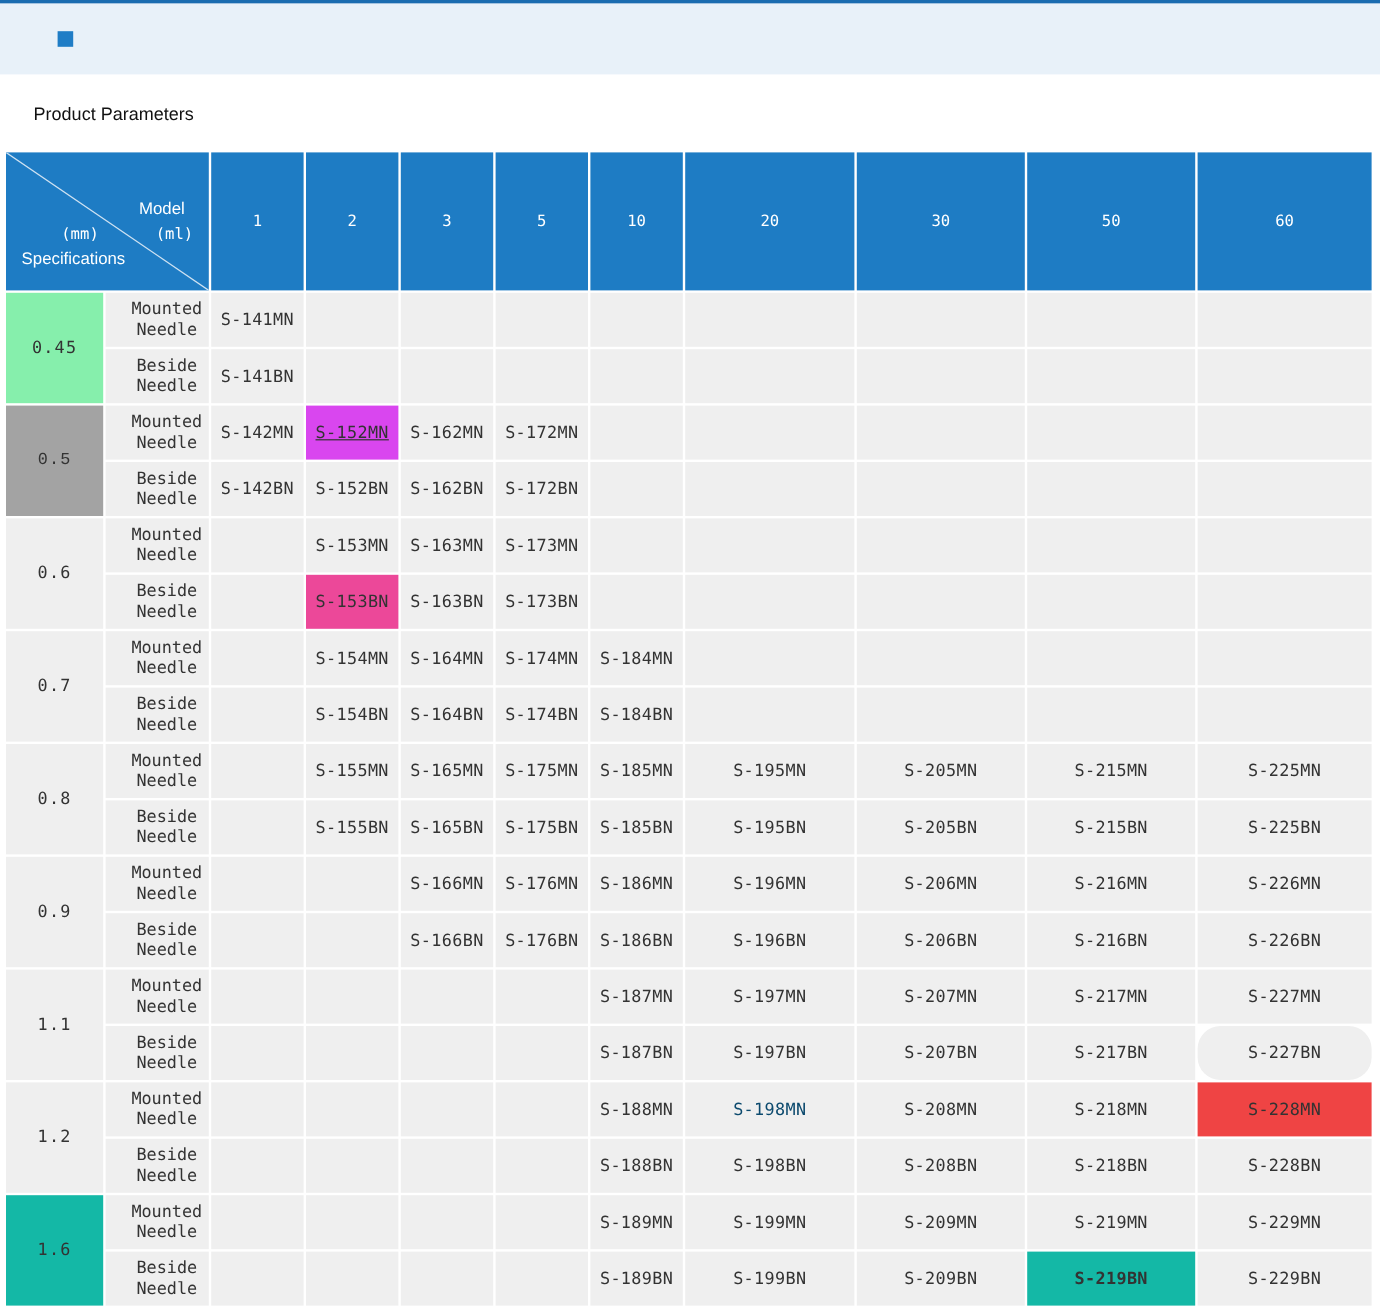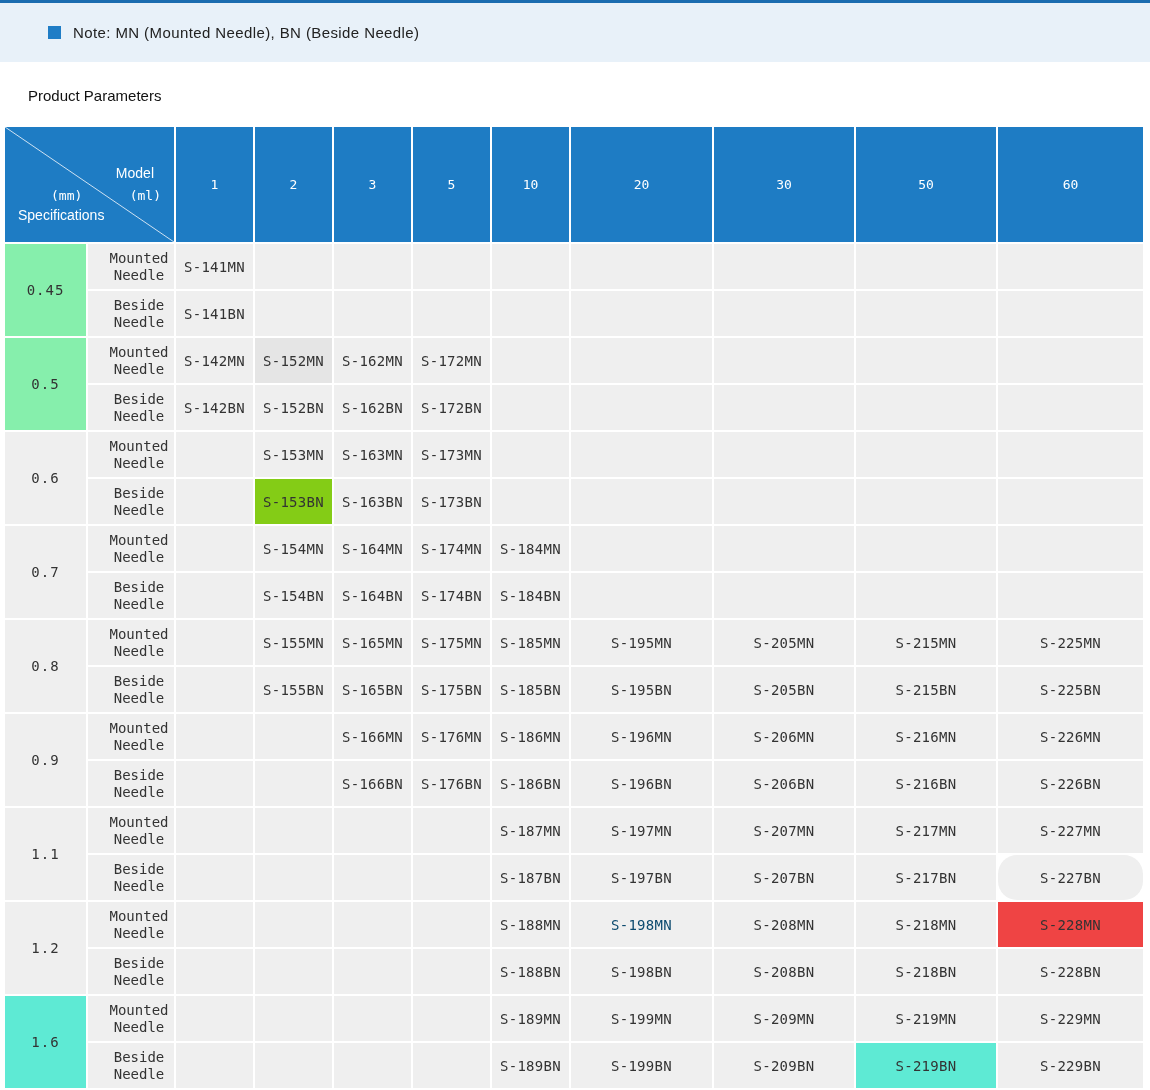--- a/index.html
+++ b/index.html
@@ -44,21 +44,20 @@
   .corner-mm{position:absolute;left:46px;top:61px;font-size:13px;}
   .corner-spec{position:absolute;left:13px;top:80px;font-size:14px;font-family:"Liberation Sans",sans-serif;}
 </style>
 </head>
 <body>
 
 <div class="top-line" style="background: rgb(27, 108, 176);"></div>
 
 <div class="note-bar" style="background: rgb(232, 241, 249);">
   <span class="note-icon" style="background: rgb(31, 125, 198);"></span>
-  <span class="note-text">Note: MN (Mounted Needle), BN (Beside Needle)</span>
 </div>
 
 <div class="page-title">Product Parameters</div>
 
 <table class="params">
   <colgroup>
       <col style="width: 81px;">
       <col style="width: 86px;">
       <col style="width: 77px;">
       <col style="width: 77px;">
@@ -112,24 +111,24 @@
         <td class="model-cell" style="background: rgb(239, 239, 239);"></td>
         <td class="model-cell" style="background: rgb(239, 239, 239);"></td>
         <td class="model-cell" style="background: rgb(239, 239, 239);"></td>
         <td class="model-cell" style="background: rgb(239, 239, 239);"></td>
         <td class="model-cell" style="background: rgb(239, 239, 239);"></td>
         <td class="model-cell" style="background: rgb(239, 239, 239);"></td>
         <td class="model-cell" style="background: rgb(239, 239, 239);"></td>
         <td class="model-cell" style="background: rgb(239, 239, 239);"></td>
       </tr>
       <tr>
-        <td class="spec-cell" rowspan="2" style="background: #86efac;">0.5</td>
+        <td class="spec-cell" rowspan="2" style="background: #a3a3a3; font-family: Liberation Mono, monospace;">0.5</td>
         <td class="type-cell" style="background: rgb(239, 239, 239);">Mounted Needle</td>
         <td class="model-cell" style="background: rgb(239, 239, 239);">S-142MN</td>
-        <td class="model-cell" style="background: #e5e5e5;">S-152MN</td>
+        <td class="model-cell" style="background: #d946ef; text-decoration: underline;">S-152MN</td>
         <td class="model-cell" style="background: rgb(239, 239, 239);">S-162MN</td>
         <td class="model-cell" style="background: rgb(239, 239, 239);">S-172MN</td>
         <td class="model-cell" style="background: rgb(239, 239, 239);"></td>
         <td class="model-cell" style="background: rgb(239, 239, 239);"></td>
         <td class="model-cell" style="background: rgb(239, 239, 239);"></td>
         <td class="model-cell" style="background: rgb(239, 239, 239);"></td>
         <td class="model-cell" style="background: rgb(239, 239, 239);"></td>
       </tr>
       <tr>
         <td class="type-cell" style="background: rgb(239, 239, 239);">Beside Needle</td>
@@ -152,21 +151,21 @@
         <td class="model-cell" style="background: rgb(239, 239, 239);">S-173MN</td>
         <td class="model-cell" style="background: rgb(239, 239, 239);"></td>
         <td class="model-cell" style="background: rgb(239, 239, 239);"></td>
         <td class="model-cell" style="background: rgb(239, 239, 239);"></td>
         <td class="model-cell" style="background: rgb(239, 239, 239);"></td>
         <td class="model-cell" style="background: rgb(239, 239, 239);"></td>
       </tr>
       <tr>
         <td class="type-cell" style="background: rgb(239, 239, 239);">Beside Needle</td>
         <td class="model-cell" style="background: rgb(239, 239, 239);"></td>
-        <td class="model-cell" style="background: #84cc16;">S-153BN</td>
+        <td class="model-cell" style="background: #ec4899;">S-153BN</td>
         <td class="model-cell" style="background: rgb(239, 239, 239);">S-163BN</td>
         <td class="model-cell" style="background: rgb(239, 239, 239);">S-173BN</td>
         <td class="model-cell" style="background: rgb(239, 239, 239);"></td>
         <td class="model-cell" style="background: rgb(239, 239, 239);"></td>
         <td class="model-cell" style="background: rgb(239, 239, 239);"></td>
         <td class="model-cell" style="background: rgb(239, 239, 239);"></td>
         <td class="model-cell" style="background: rgb(239, 239, 239);"></td>
       </tr>
       <tr>
         <td class="spec-cell" rowspan="2" style="background: rgb(239, 239, 239);">0.7</td>
@@ -287,38 +286,38 @@
         <td class="model-cell" style="background: rgb(239, 239, 239);"></td>
         <td class="model-cell" style="background: rgb(239, 239, 239);"></td>
         <td class="model-cell" style="background: rgb(239, 239, 239);"></td>
         <td class="model-cell" style="background: rgb(239, 239, 239);">S-188BN</td>
         <td class="model-cell" style="background: rgb(239, 239, 239);">S-198BN</td>
         <td class="model-cell" style="background: rgb(239, 239, 239);">S-208BN</td>
         <td class="model-cell" style="background: rgb(239, 239, 239);">S-218BN</td>
         <td class="model-cell" style="background: rgb(239, 239, 239);">S-228BN</td>
       </tr>
       <tr>
-        <td class="spec-cell" rowspan="2" style="background: #5eead4;">1.6</td>
+        <td class="spec-cell" rowspan="2" style="background: #14b8a6;">1.6</td>
         <td class="type-cell" style="background: rgb(239, 239, 239);">Mounted Needle</td>
         <td class="model-cell" style="background: rgb(239, 239, 239);"></td>
         <td class="model-cell" style="background: rgb(239, 239, 239);"></td>
         <td class="model-cell" style="background: rgb(239, 239, 239);"></td>
         <td class="model-cell" style="background: rgb(239, 239, 239);"></td>
         <td class="model-cell" style="background: rgb(239, 239, 239);">S-189MN</td>
         <td class="model-cell" style="background: rgb(239, 239, 239);">S-199MN</td>
         <td class="model-cell" style="background: rgb(239, 239, 239);">S-209MN</td>
         <td class="model-cell" style="background: rgb(239, 239, 239);">S-219MN</td>
         <td class="model-cell" style="background: rgb(239, 239, 239);">S-229MN</td>
       </tr>
       <tr>
         <td class="type-cell" style="background: rgb(239, 239, 239);">Beside Needle</td>
         <td class="model-cell" style="background: rgb(239, 239, 239);"></td>
         <td class="model-cell" style="background: rgb(239, 239, 239);"></td>
         <td class="model-cell" style="background: rgb(239, 239, 239);"></td>
         <td class="model-cell" style="background: rgb(239, 239, 239);"></td>
         <td class="model-cell" style="background: rgb(239, 239, 239);">S-189BN</td>
         <td class="model-cell" style="background: rgb(239, 239, 239);">S-199BN</td>
         <td class="model-cell" style="background: rgb(239, 239, 239);">S-209BN</td>
-        <td class="model-cell" style="background: #5eead4;">S-219BN</td>
+        <td class="model-cell" style="background: #14b8a6; font-weight: bold;">S-219BN</td>
         <td class="model-cell" style="background: rgb(239, 239, 239);">S-229BN</td>
       </tr>
     </tbody>
 </table>
 
 </body></html>

